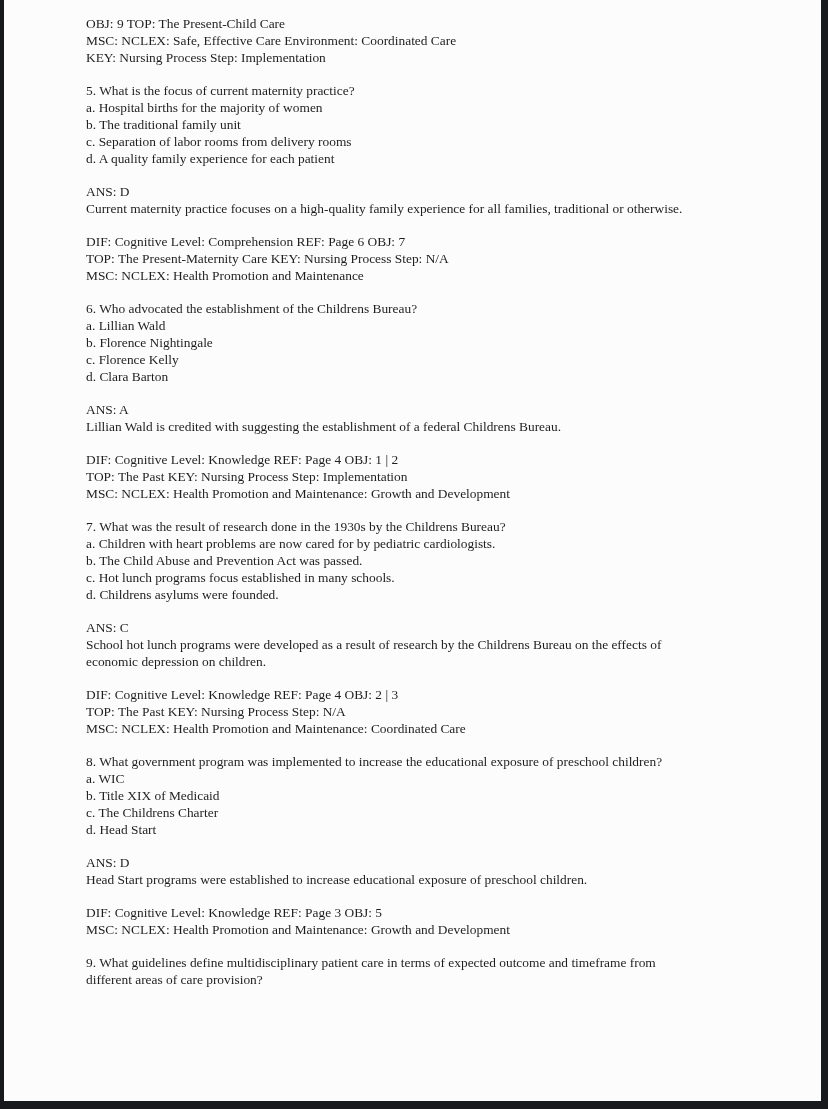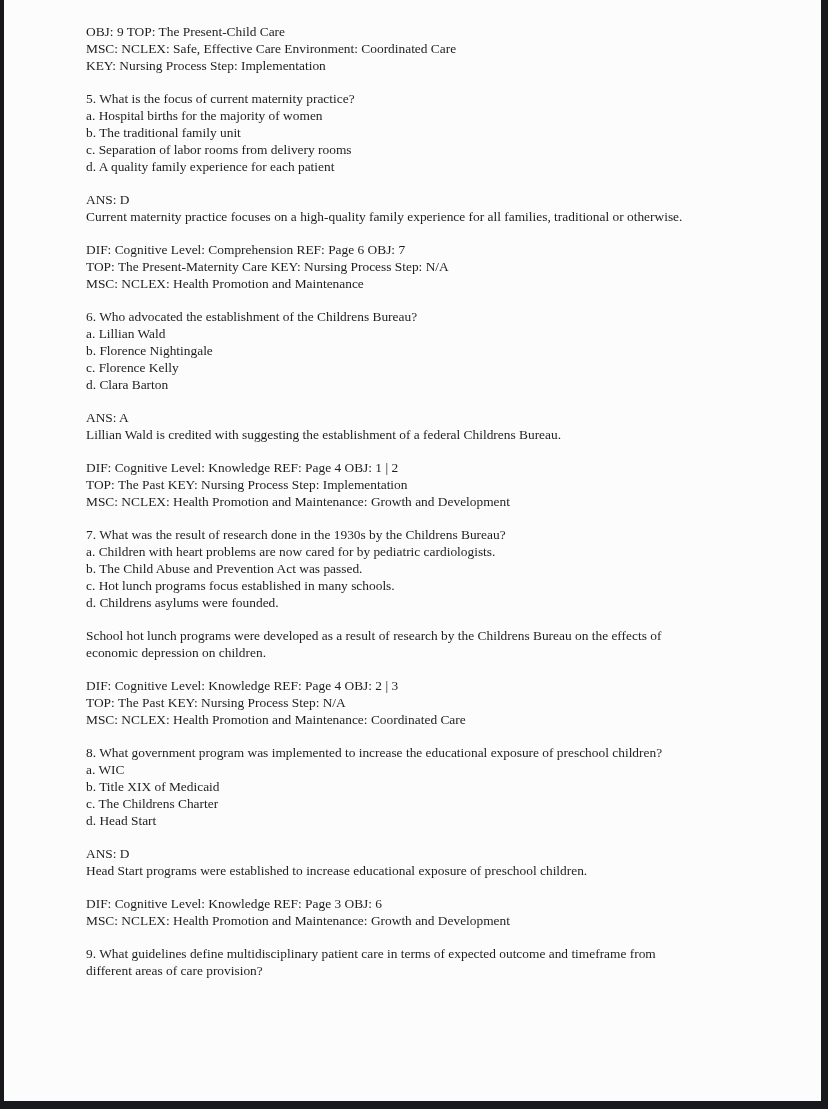--- a/index.html
+++ b/index.html
@@ -11,21 +11,21 @@
     overflow: hidden;
     font-family: "Liberation Serif", serif;
   }
   .edge { position: absolute; background: #17191d; }
   .edge-left   { left: 0; top: 0; width: 4px; height: 1109px; }
   .edge-right  { right: 0; top: 0; width: 7px; height: 1109px; }
   .edge-bottom { left: 0; bottom: 0; width: 828px; height: 8px; }
   .content {
     position: absolute;
     left: 86px;
-    top: 23px;
+    top: 15px;
     width: 672px;
     color: #1e1e1e;
     font-size: 13.4px;
     line-height: 17px;
   }
   .para { margin: 0 0 16px 0; }
   .ln { white-space: pre-wrap; }
 </style>
 </head>
 <body>
@@ -82,20 +82,21 @@
 
   <div class="para">
     <div class="ln">7. What was the result of research done in the 1930s by the Childrens Bureau?</div>
     <div class="ln">a. Children with heart problems are now cared for by pediatric cardiologists.</div>
     <div class="ln">b. The Child Abuse and Prevention Act was passed.</div>
     <div class="ln">c. Hot lunch programs focus established in many schools.</div>
     <div class="ln">d. Childrens asylums were founded.</div>
   </div>
 
   <div class="para">
+    <div class="ln">ANS: C</div>
     <div class="ln">School hot lunch programs were developed as a result of research by the Childrens Bureau on the effects of</div>
     <div class="ln">economic depression on children.</div>
   </div>
 
   <div class="para">
     <div class="ln">DIF: Cognitive Level: Knowledge REF: Page 4 OBJ: 2 | 3</div>
     <div class="ln">TOP: The Past KEY: Nursing Process Step: N/A</div>
     <div class="ln">MSC: NCLEX: Health Promotion and Maintenance: Coordinated Care</div>
   </div>
 
@@ -106,21 +107,21 @@
     <div class="ln">c. The Childrens Charter</div>
     <div class="ln">d. Head Start</div>
   </div>
 
   <div class="para">
     <div class="ln">ANS: D</div>
     <div class="ln">Head Start programs were established to increase educational exposure of preschool children.</div>
   </div>
 
   <div class="para">
-    <div class="ln">DIF: Cognitive Level: Knowledge REF: Page 3 OBJ: 6</div>
+    <div class="ln">DIF: Cognitive Level: Knowledge REF: Page 3 OBJ: 5</div>
     <div class="ln">MSC: NCLEX: Health Promotion and Maintenance: Growth and Development</div>
   </div>
 
   <div class="para">
     <div class="ln">9. What guidelines define multidisciplinary patient care in terms of expected outcome and timeframe from</div>
     <div class="ln">different areas of care provision?</div>
   </div>
 
 </div>
 

